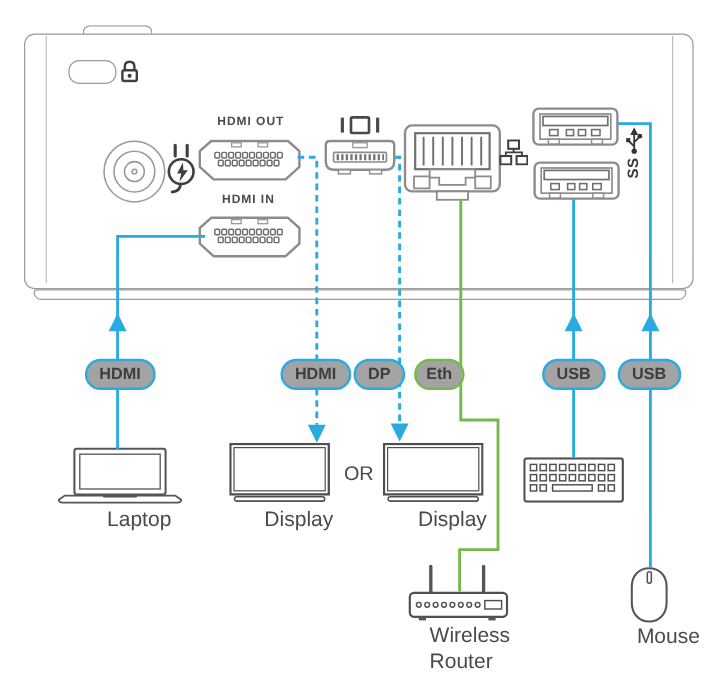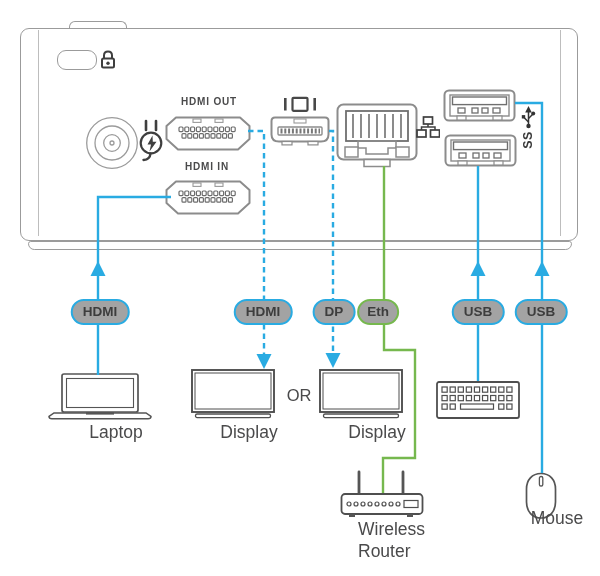--- a/index.html
+++ b/index.html
@@ -223,22 +223,22 @@
       <polygon points="98,261 90.5,276 105.5,276"></polygon>
       <polygon points="478,261 470.5,276 485.5,276"></polygon>
       <polygon points="542,261 534.5,276 549.5,276"></polygon>
       <polygon points="264,369 256.5,354 271.5,354"></polygon>
       <polygon points="333,368 325.5,353 340.5,353"></polygon>
     </g>
   </svg>
 
   <div class="abs pill" style="left:100px">HDMI</div>
   <div class="abs pill" style="left:263px">HDMI</div>
-  <div class="abs pill" style="left:334px">DP</div>
-  <div class="abs pill green" style="left:378px">Eth</div>
+  <div class="abs pill" style="left:316px">DP</div>
+  <div class="abs pill green" style="left:366px">Eth</div>
   <div class="abs pill" style="left:478px">USB</div>
   <div class="abs pill" style="left:541px">USB</div>
 
   <svg class="abs peri" style="left:48px;top:372px" width="104" height="48" viewBox="0 0 104 48">
     <rect x="14" y="2" width="76" height="38" rx="2" fill="#fff" stroke="#555" stroke-width="1.7"></rect>
     <rect x="18.5" y="6.5" width="67" height="29" fill="none" stroke="#555" stroke-width="1.1"></rect>
     <path d="M6 41 H98 L103 44.5 Q103 46.8 100 46.8 H4 Q1 46.8 1 44.5 Z" fill="#fff" stroke="#555" stroke-width="1.5"></path>
     <rect x="38" y="40" width="28" height="2.6" fill="#555"></rect>
   </svg>
   <div class="abs peri-label" style="left:100px;top:422px">Laptop</div>
@@ -305,15 +305,15 @@
     </g>
     <rect x="9" y="46" width="6" height="3" fill="#555"></rect>
     <rect x="67" y="46" width="6" height="3" fill="#555"></rect>
   </svg>
   <div class="abs peri-label wrap" style="left:384px;top:518px">Wireless Router</div>
 
   <svg class="abs peri" style="left:524px;top:472px" width="34" height="48" viewBox="0 0 34 48">
     <path d="M17 1.5 C8 1.5 2.5 8 2.5 17 V30 C2.5 39.5 8.5 46 17 46 C25.5 46 31.5 39.5 31.5 30 V17 C31.5 8 26 1.5 17 1.5 Z" fill="#fff" stroke="#555" stroke-width="1.7"></path>
     <rect x="15.4" y="4.5" width="3.4" height="9.5" rx="1.6" fill="none" stroke="#555" stroke-width="1.3"></rect>
   </svg>
-  <div class="abs peri-label" style="left:541px;top:508px">Mouse</div>
+  <div class="abs peri-label" style="left:541px;top:520px">Mouse</div>
 
 </div>
 
 </body></html>

